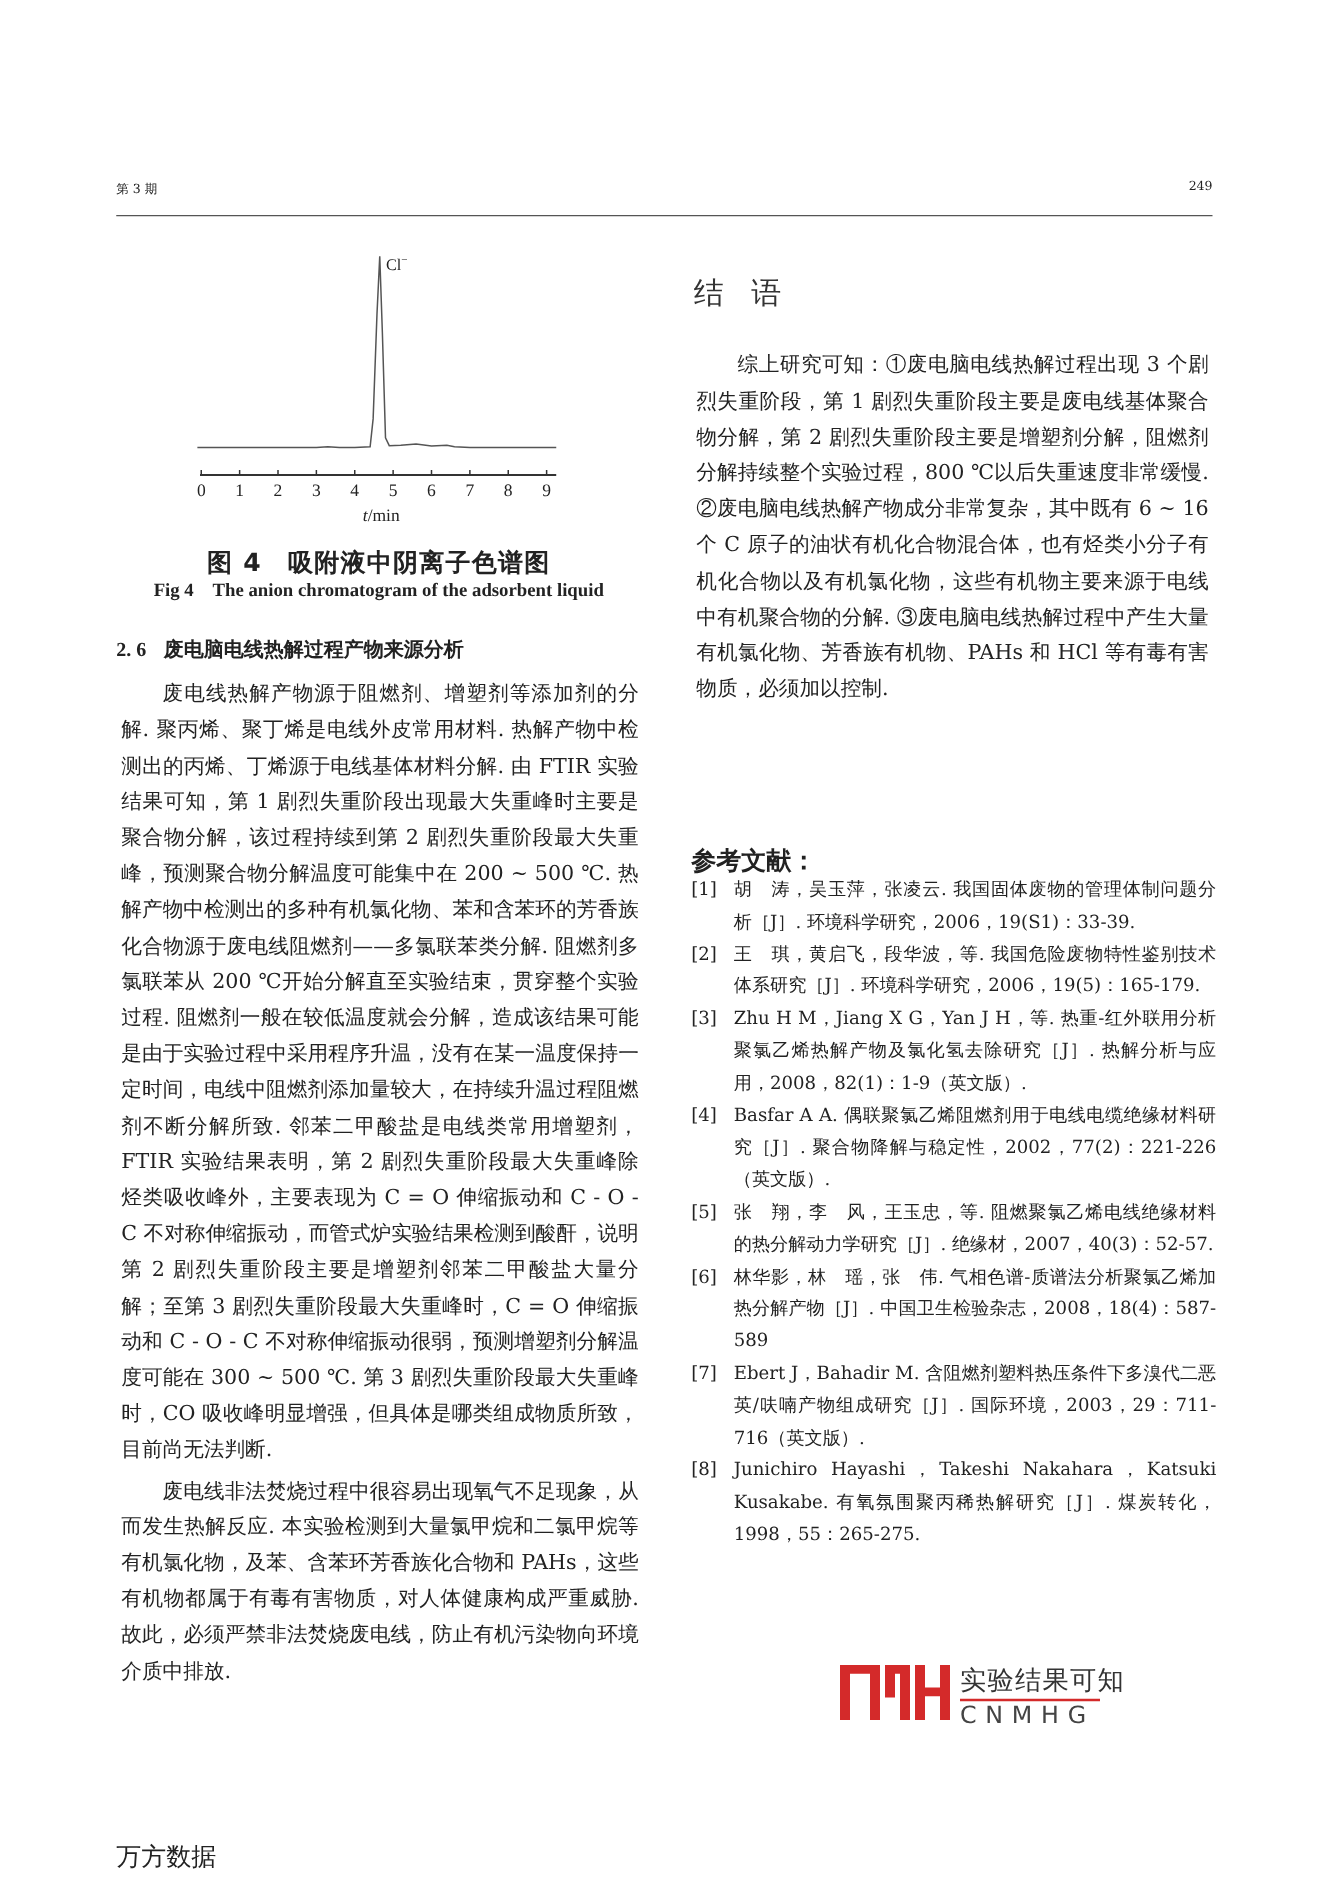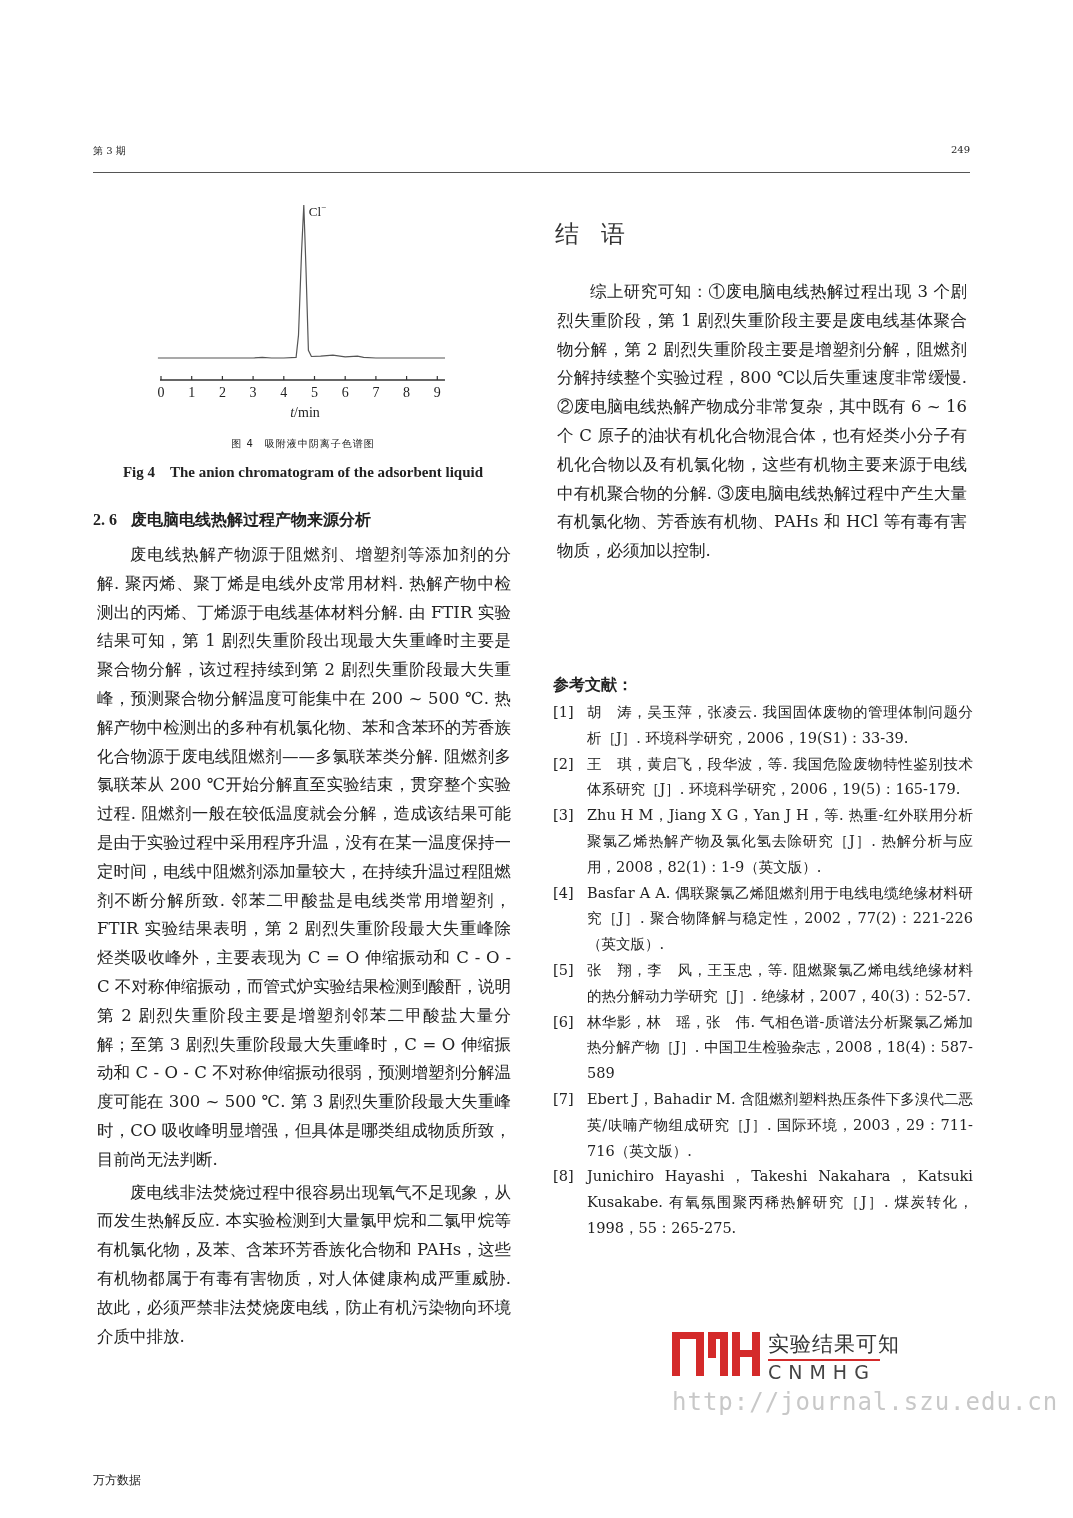--- a/index.html
+++ b/index.html
@@ -8,53 +8,53 @@
   .abs { position:absolute; }
   .header { left:93px; top:140px; width:877px; height:26px; font-size:10px; }
   .header .left { position:absolute; left:0; top:4px; }
   .header .center { position:absolute; left:0; width:100%; text-align:center; top:4px; }
   .header .right { position:absolute; right:0; top:4px; }
   .header-rule { left:93px; top:172px; width:877px; height:0; border-top:1.5px solid #555; }
 
   #chart { left:150px; top:195px; width:320px; height:230px; }
   #chart svg text { font-family:"Liberation Serif","DejaVu Serif",serif; fill:#222; }
 
-  .caption-cn { left:93px; top:437px; width:420px; text-align:center; font-size:10px; font-weight:normal;
+  .caption-cn { left:93px; top:437px; width:420px; text-align:center; font-size:20px; font-weight:bold;
                 font-family:"DejaVu Sans","Liberation Sans",sans-serif; letter-spacing:1px; }
   .caption-en { left:93px; top:463px; width:420px; text-align:center; font-size:15px; font-weight:bold;
                 font-family:"Liberation Serif",serif; }
 
   .sec-head { left:93px; top:510px; font-size:16px; font-weight:bold;
               font-family:"DejaVu Sans","Liberation Sans",sans-serif; }
   .sec-head .num { font-family:"Liberation Serif",serif; margin-right:14px; }
 
   .col { font-size:16.5px; line-height:28.8px; text-align:justify; text-justify:inter-character; }
   .col p { margin:4px; text-indent:2em; }
   .left-col { left:93px; top:537px; width:422px; }
   .right-col { left:553px; top:274px; width:418px; }
 
   .concl-title { left:555px; top:218px; font-size:24px; letter-spacing:22px; color:#333; }
 
-  .ref-title { left:553px; top:675px; font-size:16px; font-weight:bold;
+  .ref-title { left:553px; top:675px; font-size:20px; font-weight:bold;
                font-family:"DejaVu Sans","Liberation Sans",sans-serif; }
   .refs { left:553px; top:700px; width:420px; font-size:14.5px; line-height:25.8px; }
   .ref { position:relative; padding-left:34px; text-align:justify; }
   .ref .idx { position:absolute; left:0; top:0; }
 
   .logo { left:672px; top:1328px; width:310px; height:90px; }
   .logo .mark { position:absolute; left:0; top:0; width:90px; height:48px; }
   .logo .cn { position:absolute; left:96px; top:2px; font-size:21px; letter-spacing:1px; color:#333;
               font-family:"DejaVu Sans",sans-serif; }
   .logo .line { position:absolute; left:96px; top:31px; width:112px; border-top:2px solid #d42a2a; }
   .logo .en { position:absolute; left:96px; top:33px; font-size:19px; letter-spacing:7px; color:#444;
               font-family:"DejaVu Sans",sans-serif; }
   .logo .url { position:absolute; left:0; top:60px; font-size:24px; color:#c8c8c8; letter-spacing:1px;
                font-family:"DejaVu Sans Mono",monospace; }
 
-  .footer { left:93px; top:1472px; font-size:12px; font-family:Liberation Mono, monospace; color:#222; }
+  .footer { left:93px; top:1472px; font-size:20px; font-family:Liberation Mono, monospace; color:#222; }
 </style>
 </head>
 <body>
 
 <div class="abs header">
   <span class="left">第 3 期</span>
   <span class="right">249</span>
 </div>
 <div class="abs header-rule"></div>
 
@@ -129,16 +129,15 @@
       <rect x="36" y="4" width="20" height="7"></rect>
       <rect x="48" y="4" width="8" height="44"></rect>
       <rect x="60" y="4" width="8" height="44"></rect>
       <rect x="60" y="22" width="28" height="7"></rect>
       <rect x="80" y="4" width="8" height="44"></rect>
     </g>
   </svg>
   <span class="cn">实验结果可知</span>
   <span class="line" style="border-top-color: rgb(212, 42, 42);"></span>
   <span class="en">CNMHG</span>
-  <span class="url">http://journal.szu.edu.cn</span>
 </div>
 
 <div class="abs footer">万方数据</div>
 
 </body></html>

